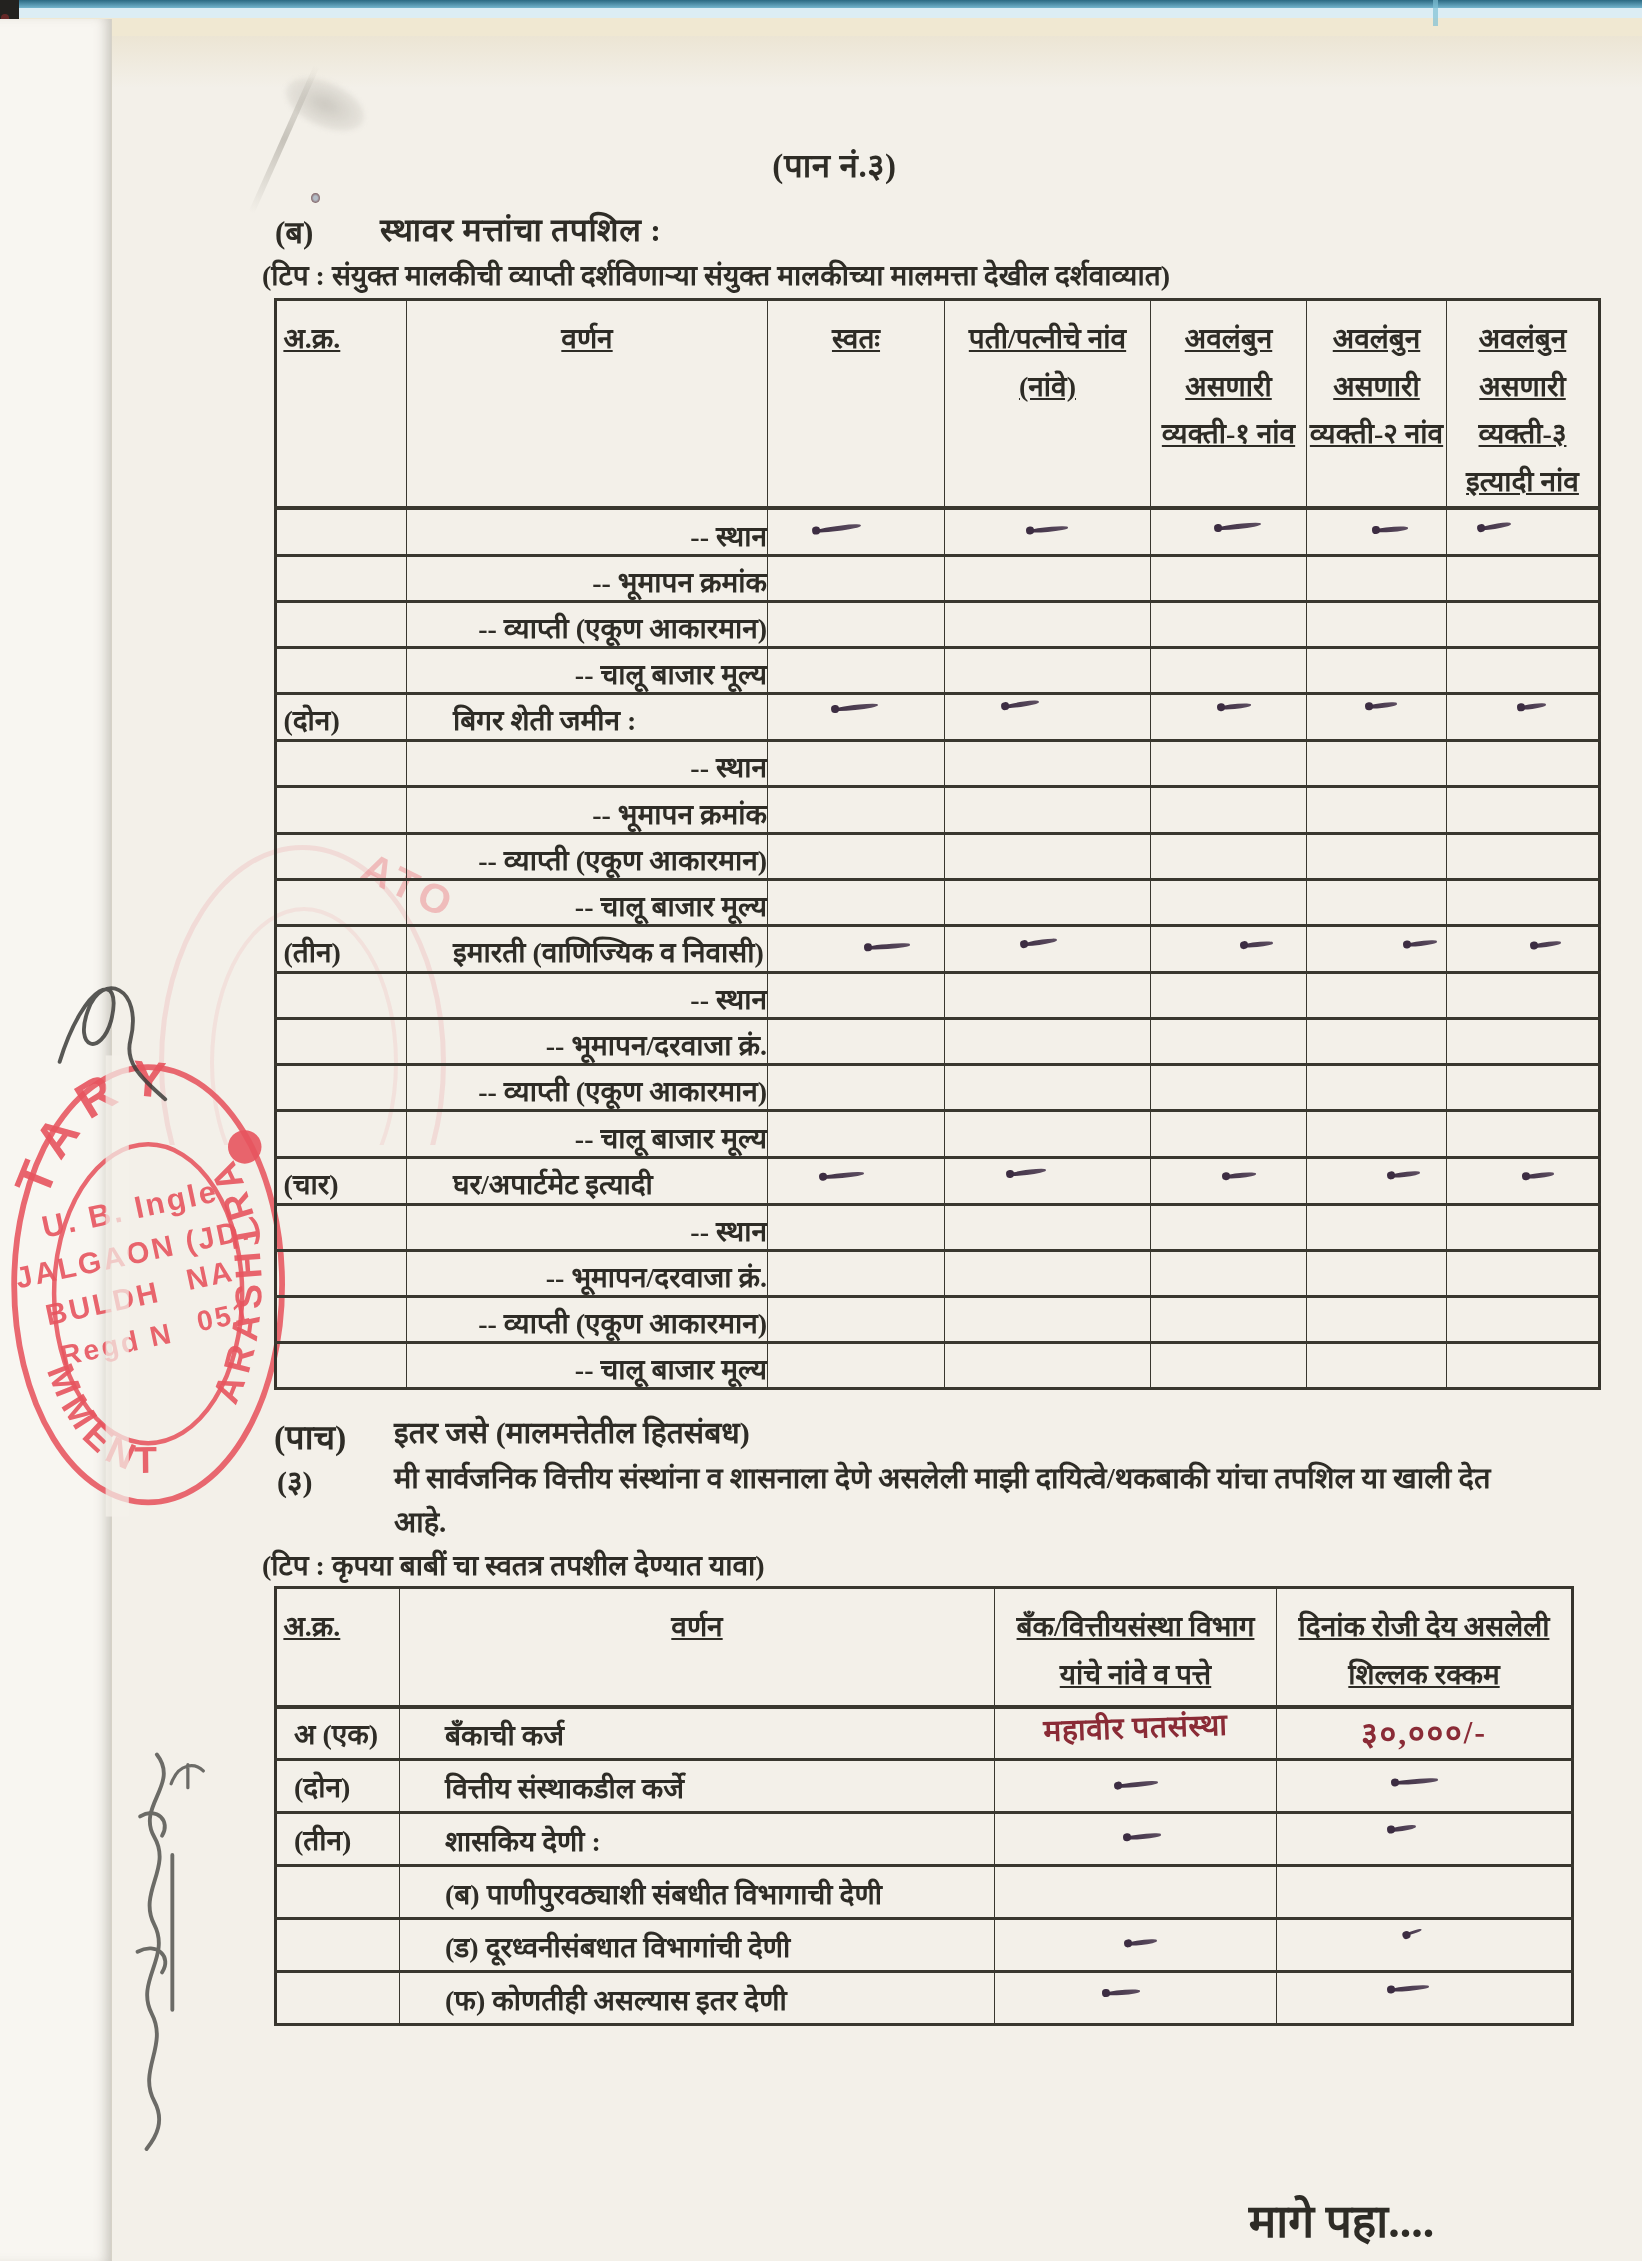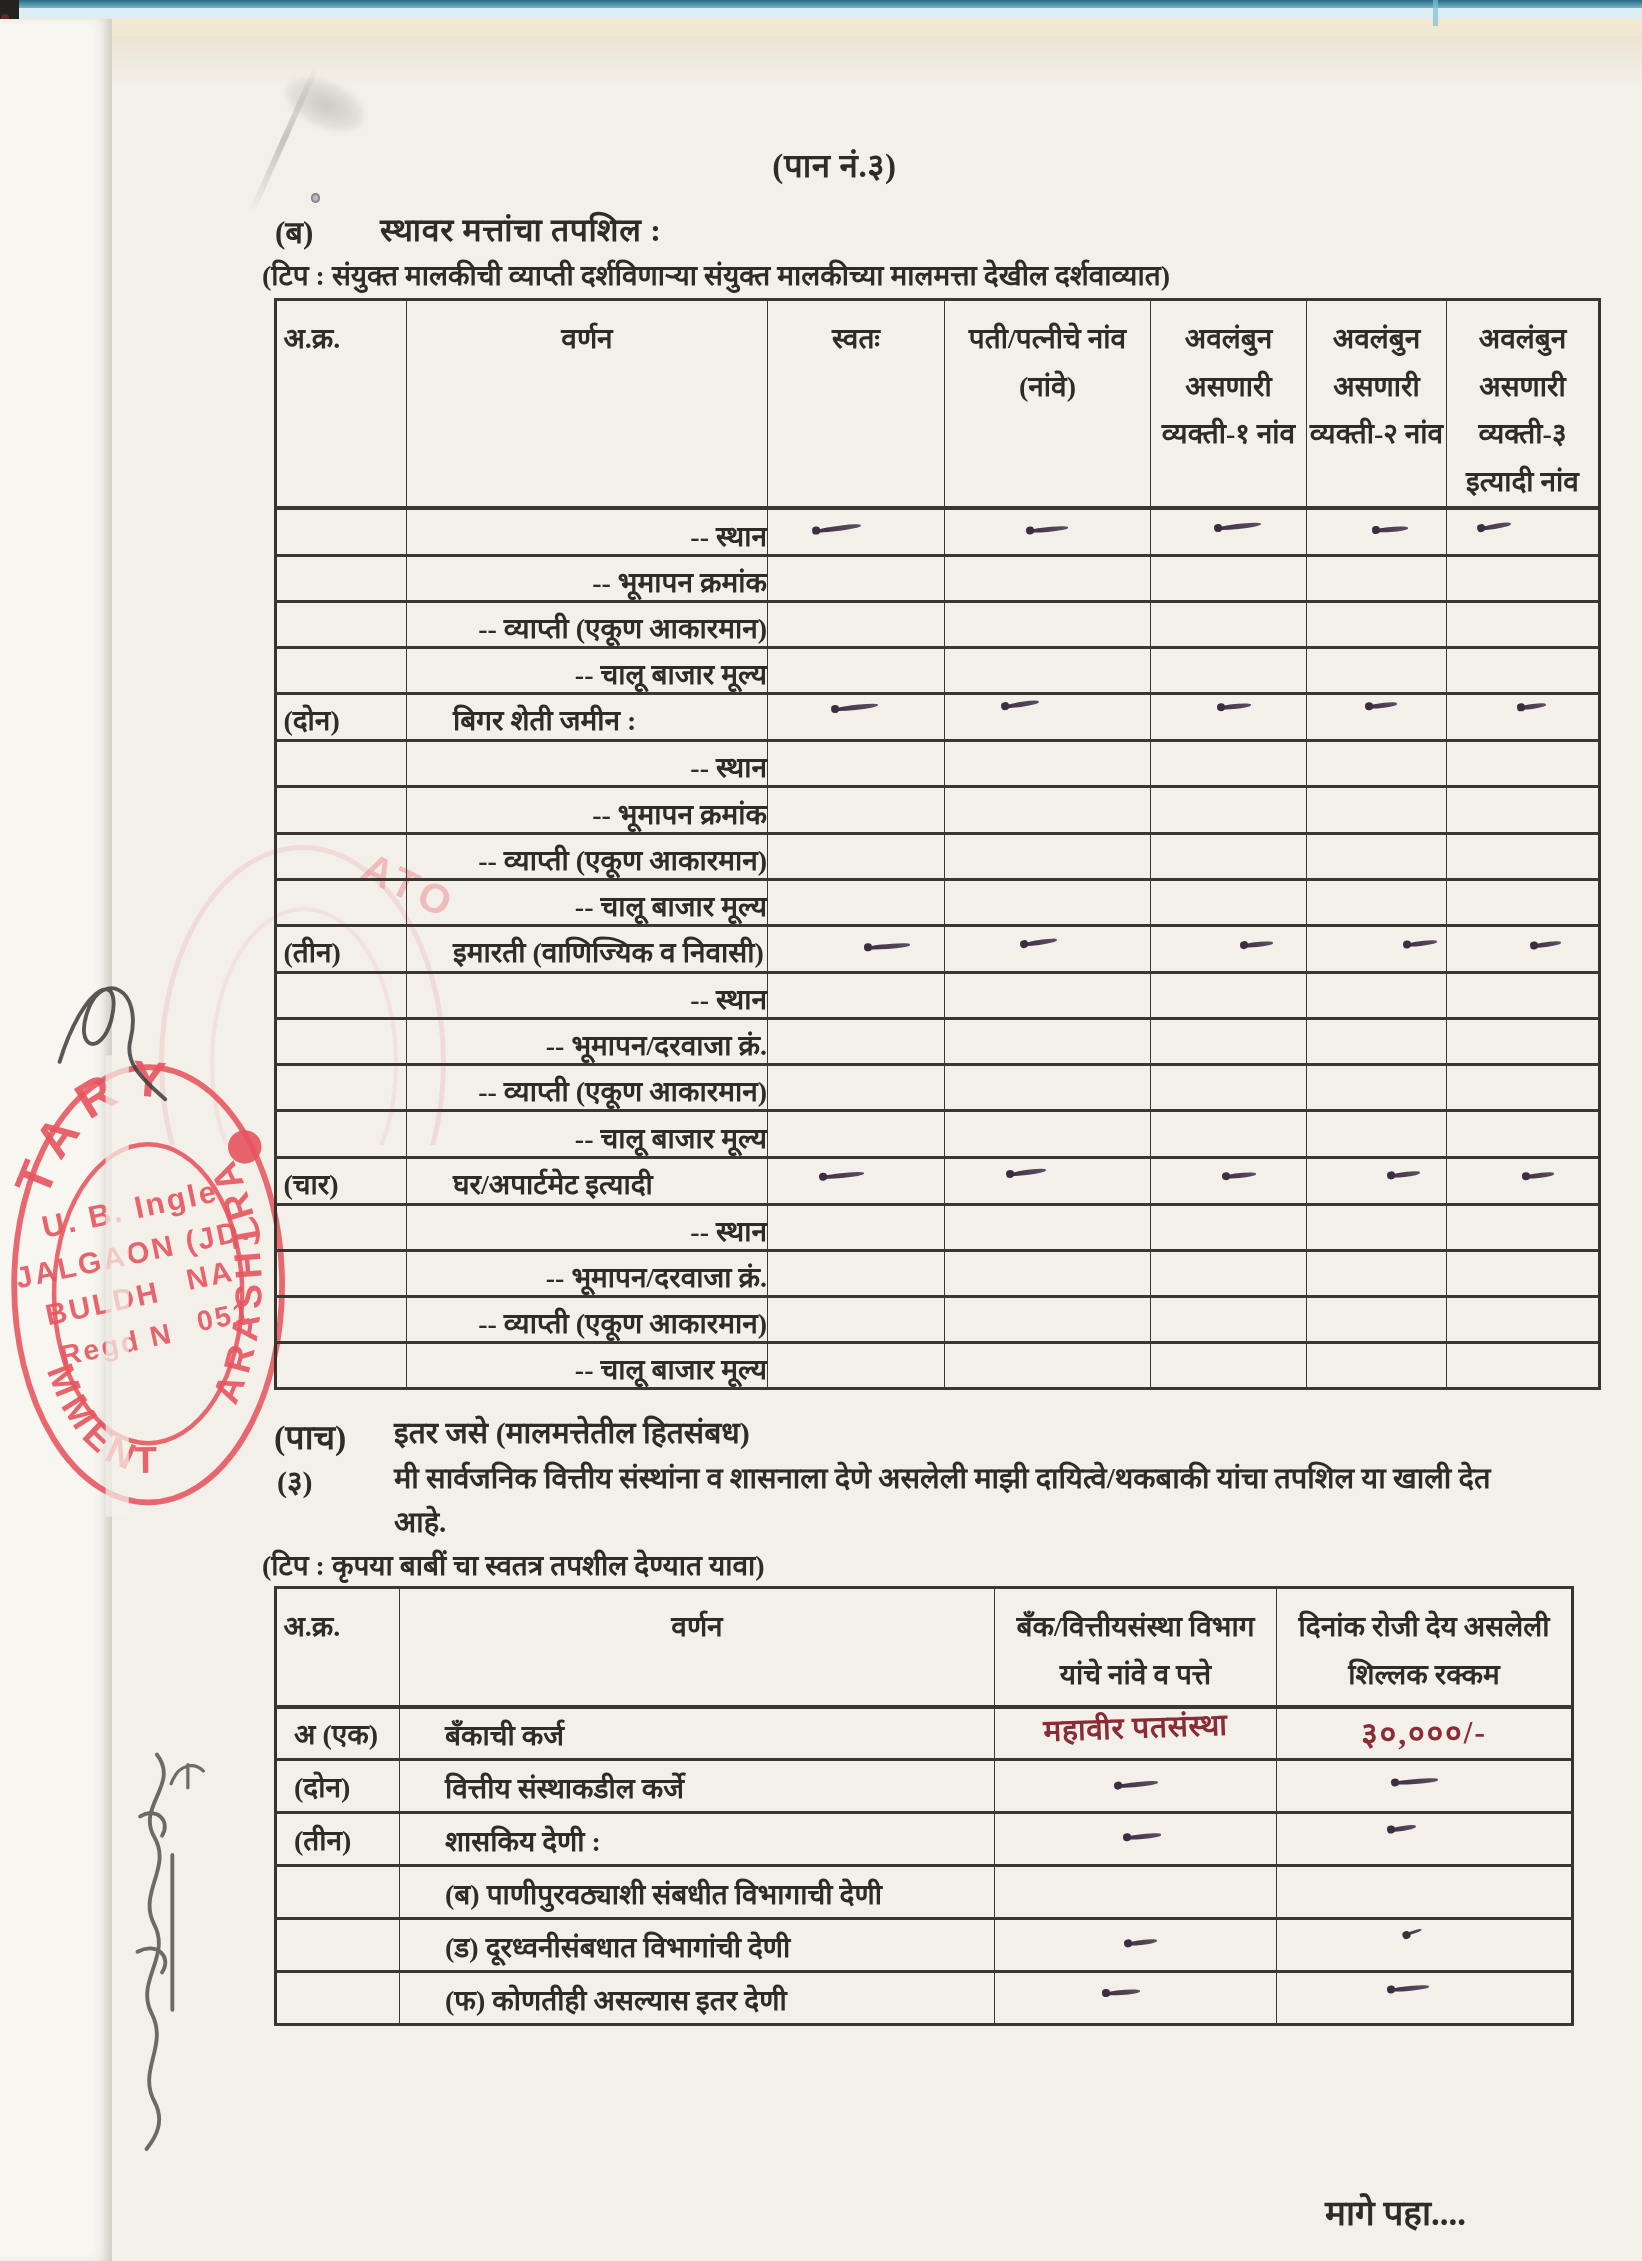--- a/index.html
+++ b/index.html
@@ -28,29 +28,29 @@
   .title{left:725px;top:142px;width:219px;text-align:center;font-size:33px;font-weight:700;letter-spacing:0.6px;}
   .lblB{left:275px;top:210px;font-size:31px;font-weight:700;}
   .secTitle{left:380px;top:207px;font-size:32px;font-weight:700;letter-spacing:0.6px;}
   .note1{left:262px;top:255px;width:1005px;font-size:28px;font-weight:600;}
   .paachL{left:274px;top:1413px;font-size:34px;font-weight:700;}
   .paachT{left:394px;top:1411px;font-size:30px;font-weight:700;}
   .cl3L{left:277px;top:1460px;font-size:30px;font-weight:600;}
   .cl3T{left:394px;top:1456px;width:1211px;font-size:29px;font-weight:600;line-height:1.55;}
   .cl3T2{left:394px;top:1501px;font-size:29px;font-weight:600;}
   .note2{left:262px;top:1545px;width:902px;font-size:28px;font-weight:600;}
-  .footer{left:1099px;top:2188px;width:367px;text-align:right;font-size:35px;font-weight:700;}
+  .footer{left:1158px;top:2188px;width:367px;text-align:center;font-size:46px;font-weight:700;}
 
   
   table{border-collapse:collapse;table-layout:fixed;position:absolute;}
   td,th{border:1.9px solid #39372f;border-top-width:3.2px;border-bottom-width:3.2px;
         font-size:28px;font-weight:600;overflow:hidden;}
   .t1{left:274px;top:298px;width:1325px;border:3.9px solid #35332c;}
   .t2{left:274px;top:1586px;width:1296px;border:3.9px solid #35332c;}
-  thead th{vertical-align:top;text-align:center;padding-top:14px;line-height:1.7;font-weight:700;border-bottom-width:4.5px;}
+  thead th{vertical-align:top;text-align:center;padding-top:14px;line-height:1.7;font-weight:700;border-bottom-width:4.5px;text-decoration:underline;}
   th.hL{text-align:left;padding-left:6.4px;}
   .t1 thead tr{height:189px;}
   .t2 thead tr{height:119px;}
   .t1 tbody tr.sec{height:47px;}
   .t1 tbody tr.sub{height:46px;text-align:right;}
   td.c-label{vertical-align:top;padding:5.2px 0 0 6.4px;white-space:nowrap;}
   td.c-desc{vertical-align:top;padding:5.2px 0 0 46px;position:relative;}
   tr.sub td.c-desc{padding-left:52px;}
   td.c-val{position:relative;}
   .t2 td.c-desc{padding:5.2px 0 0 45px;line-height:1.6;}

